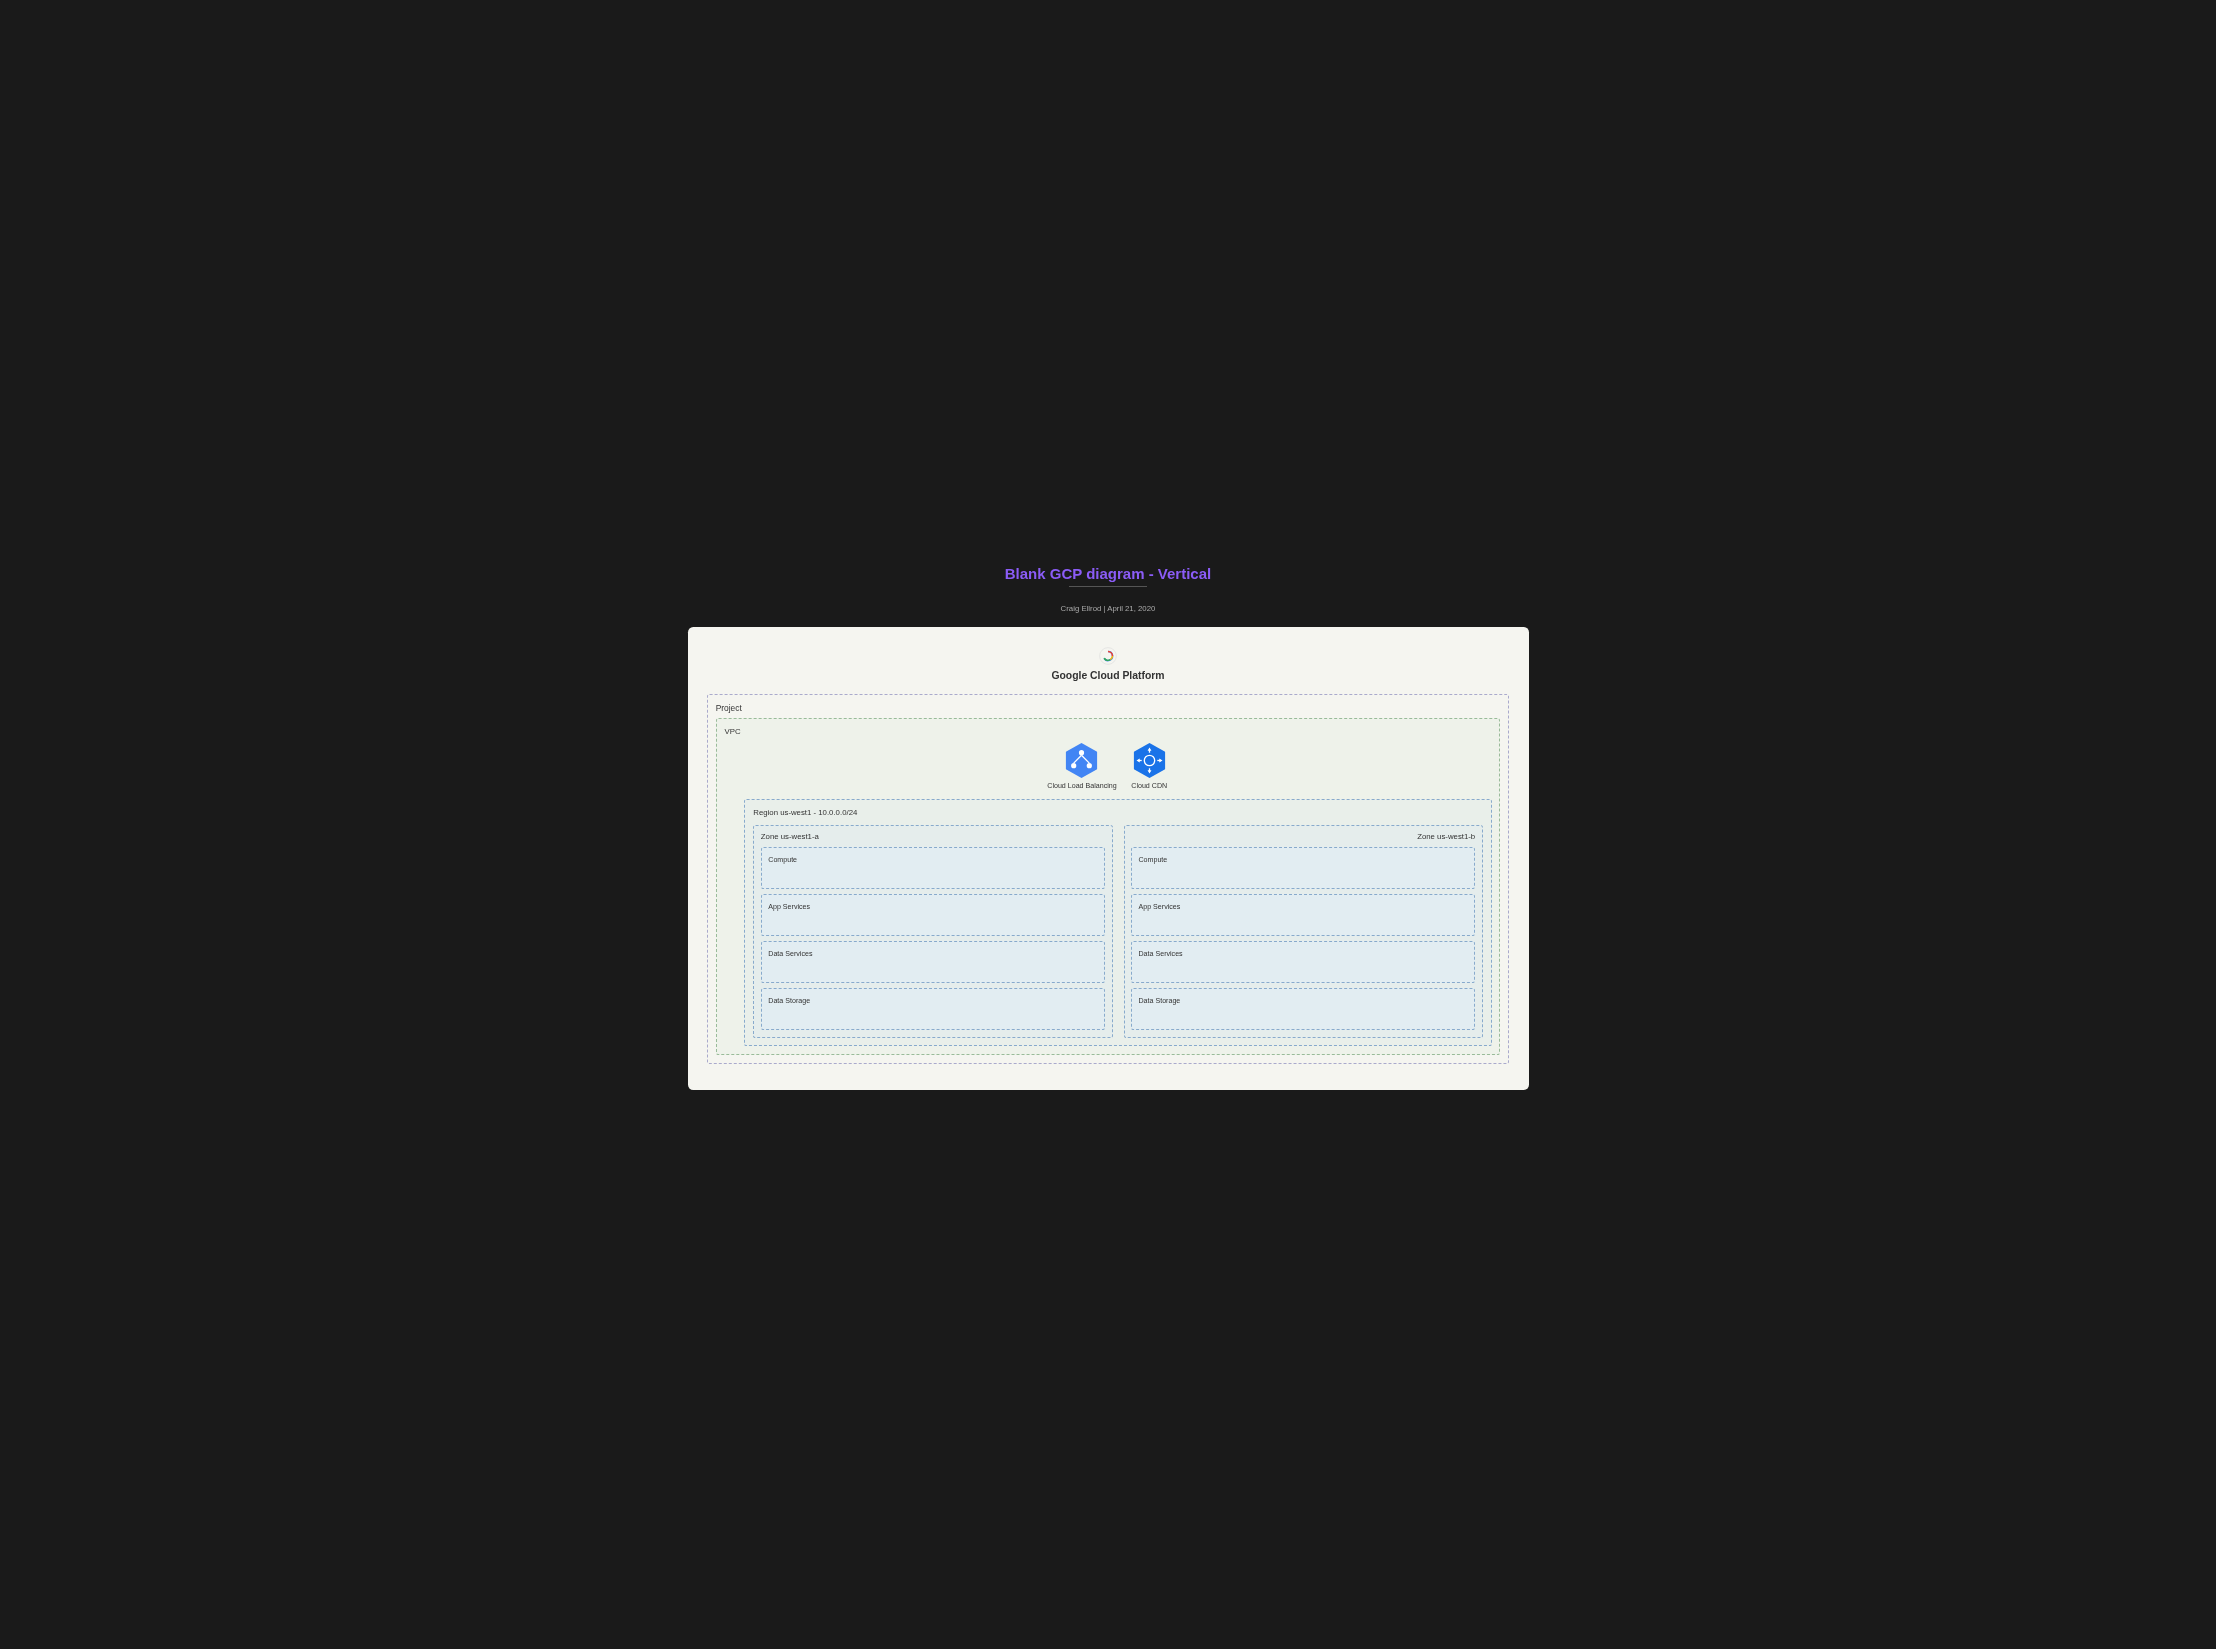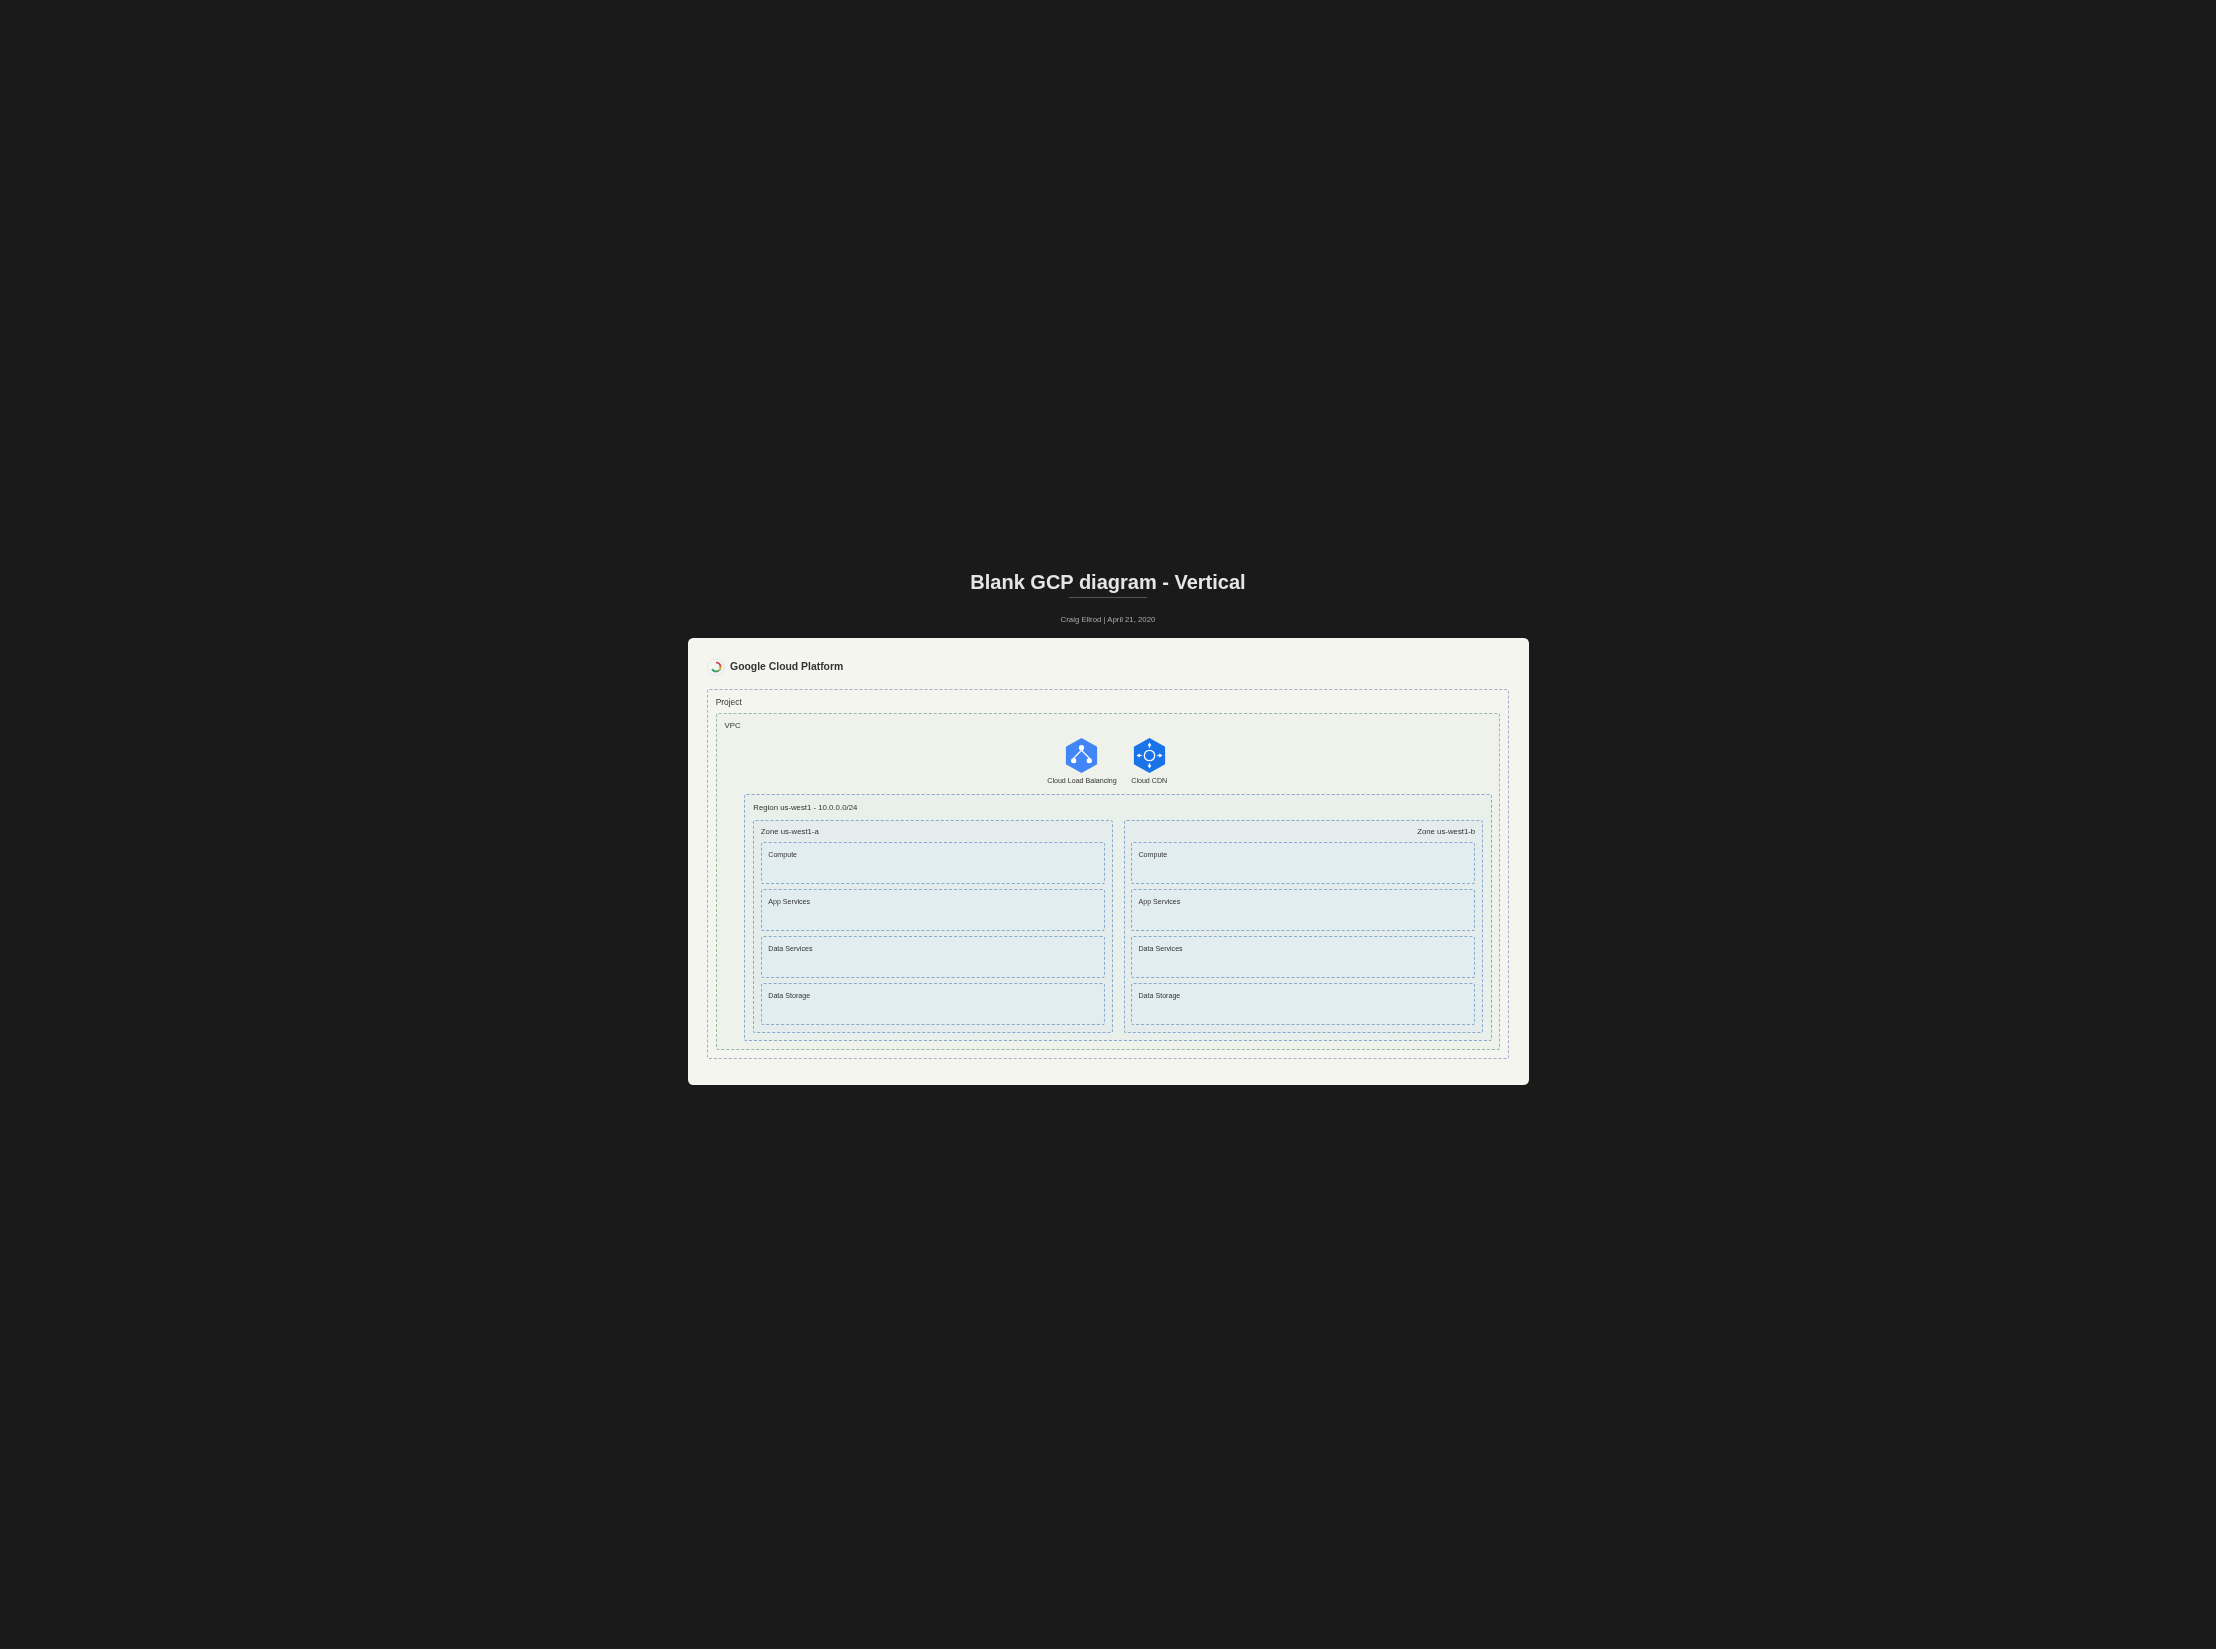--- a/index.html
+++ b/index.html
@@ -16,23 +16,23 @@
       background: #1a1a1a;
       width: 100%;
       max-width: 841px;
     }
     .title-area {
       color: #ffffff;
       margin-bottom: 7.8px;
       padding: 6.5px 0;
     }
     .diagram-title {
-      font-size: 20px;
+      font-size: 15px;
       font-weight: 700;
-      color: #e5e5e5;
+      color: #8b5cf6;
       display: block;
       text-align: center;
     }
     .diagram-meta {
       font-size: 7.8px;
       color: #aaaaaa;
       display: block;
       text-align: center;
       margin-top: 17px;
     }
@@ -46,20 +46,21 @@
       background: #f5f5f0;
       border-radius: 5.2px;
       padding: 19.4px 19.4px 26px 19.4px;
       position: relative;
     }
     .gcp-logo {
       display: flex;
       align-items: center;
       gap: 5.2px;
       margin-bottom: 13px;
+      flex-direction: column;
     }
     .gcp-logo-circle {
       width: 18px;
       height: 18px;
     }
     .gcp-logo-text {
       font-size: 10.4px;
       color: #555;
       font-weight: 400;
     }

